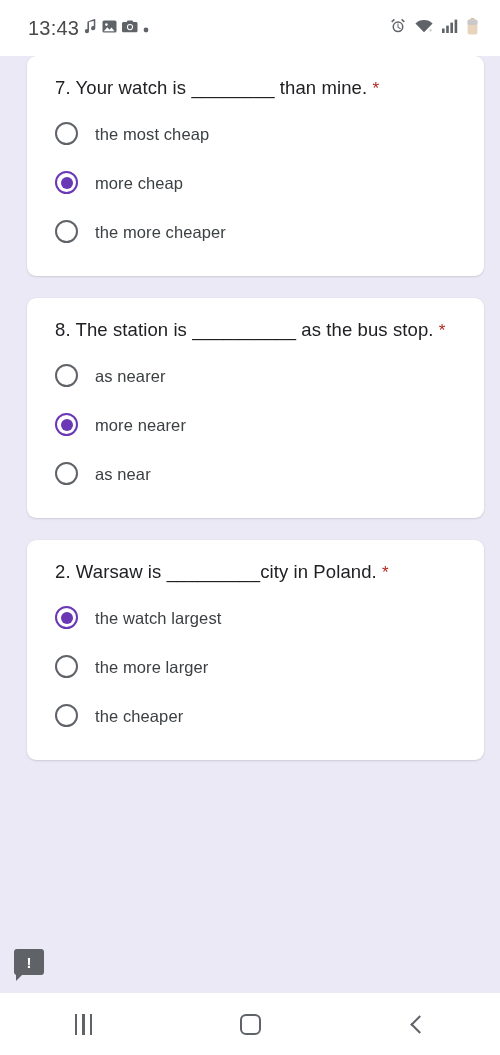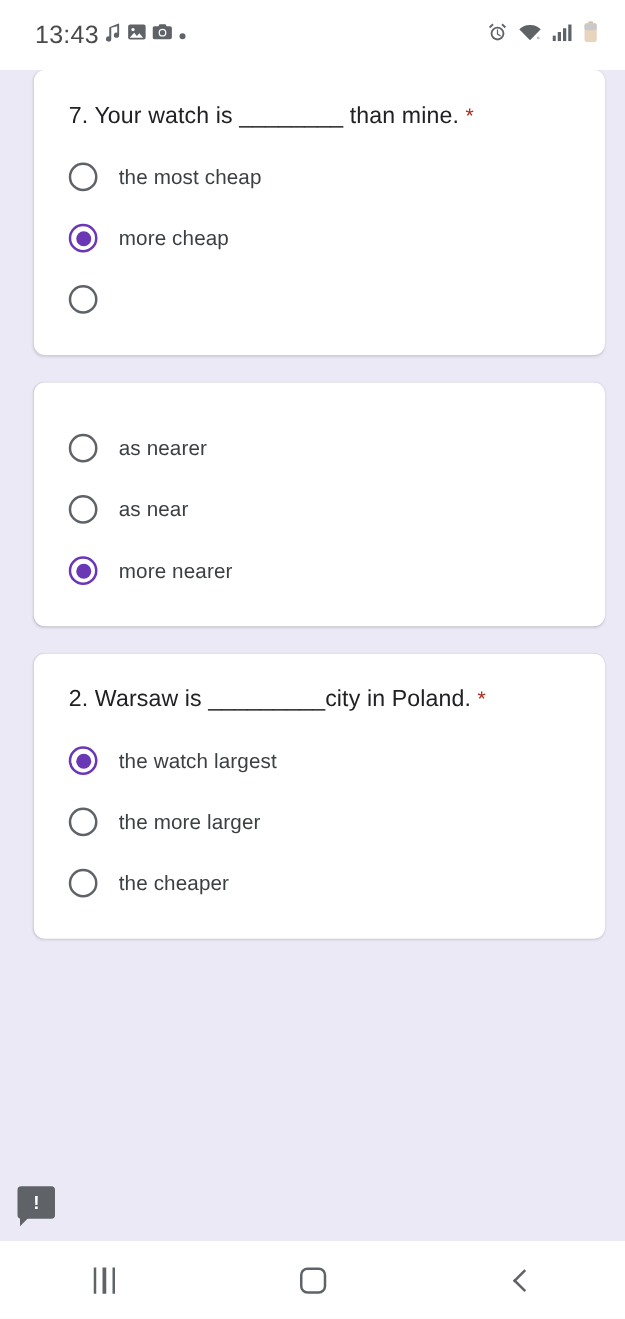--- a/index.html
+++ b/index.html
@@ -60,21 +60,21 @@
     background: #FFFFFF;
     border-radius: 9px;
     margin: 0 16px 0 27px;
     box-shadow: 0 1px 2px rgba(60,64,67,0.16), 0 0 1px rgba(60,64,67,0.10);
     padding: 22px 24px 20px 28px;
   }
   .card + .card { margin-top: 22px; }
 
   .q-text {
     font-size: 18.5px;
-    line-height: 28px;
+    line-height: 20px;
     color: #202124;
     letter-spacing: 0.1px;
     margin-bottom: 10px;
   }
   .req {
     color: #B3261E;
     font-size: 17px;
   }
 
   .options { margin-top: 6px; text-align: right; }
@@ -271,37 +271,39 @@
       <div class="option">
         <span class="radio"></span>
         <span class="option-label">the most cheap</span>
       </div>
       <div class="option">
         <span class="radio checked"></span>
         <span class="option-label">more cheap</span>
       </div>
       <div class="option">
         <span class="radio"></span>
+        <span class="option-label">the more cheaper</span>
       </div>
     </div>
   </div>
 
   <div class="card">
+    <div class="q-text"><span>8. The station is __________ as the bus stop.</span> <span class="req">*</span></div>
     <div class="options">
       <div class="option">
         <span class="radio"></span>
         <span class="option-label">as nearer</span>
-      </div>
-      <div class="option">
-        <span class="radio"></span>
-        <span class="option-label">as near</span>
       </div>
       <div class="option">
         <span class="radio checked"></span>
         <span class="option-label">more nearer</span>
+      </div>
+      <div class="option">
+        <span class="radio"></span>
+        <span class="option-label">as near</span>
       </div>
     </div>
   </div>
 
   <div class="card">
     <div class="q-text"><span>2. Warsaw is _________city in Poland.</span> <span class="req">*</span></div>
     <div class="options">
       <div class="option">
         <span class="radio checked"></span>
         <span class="option-label">the watch largest</span>

